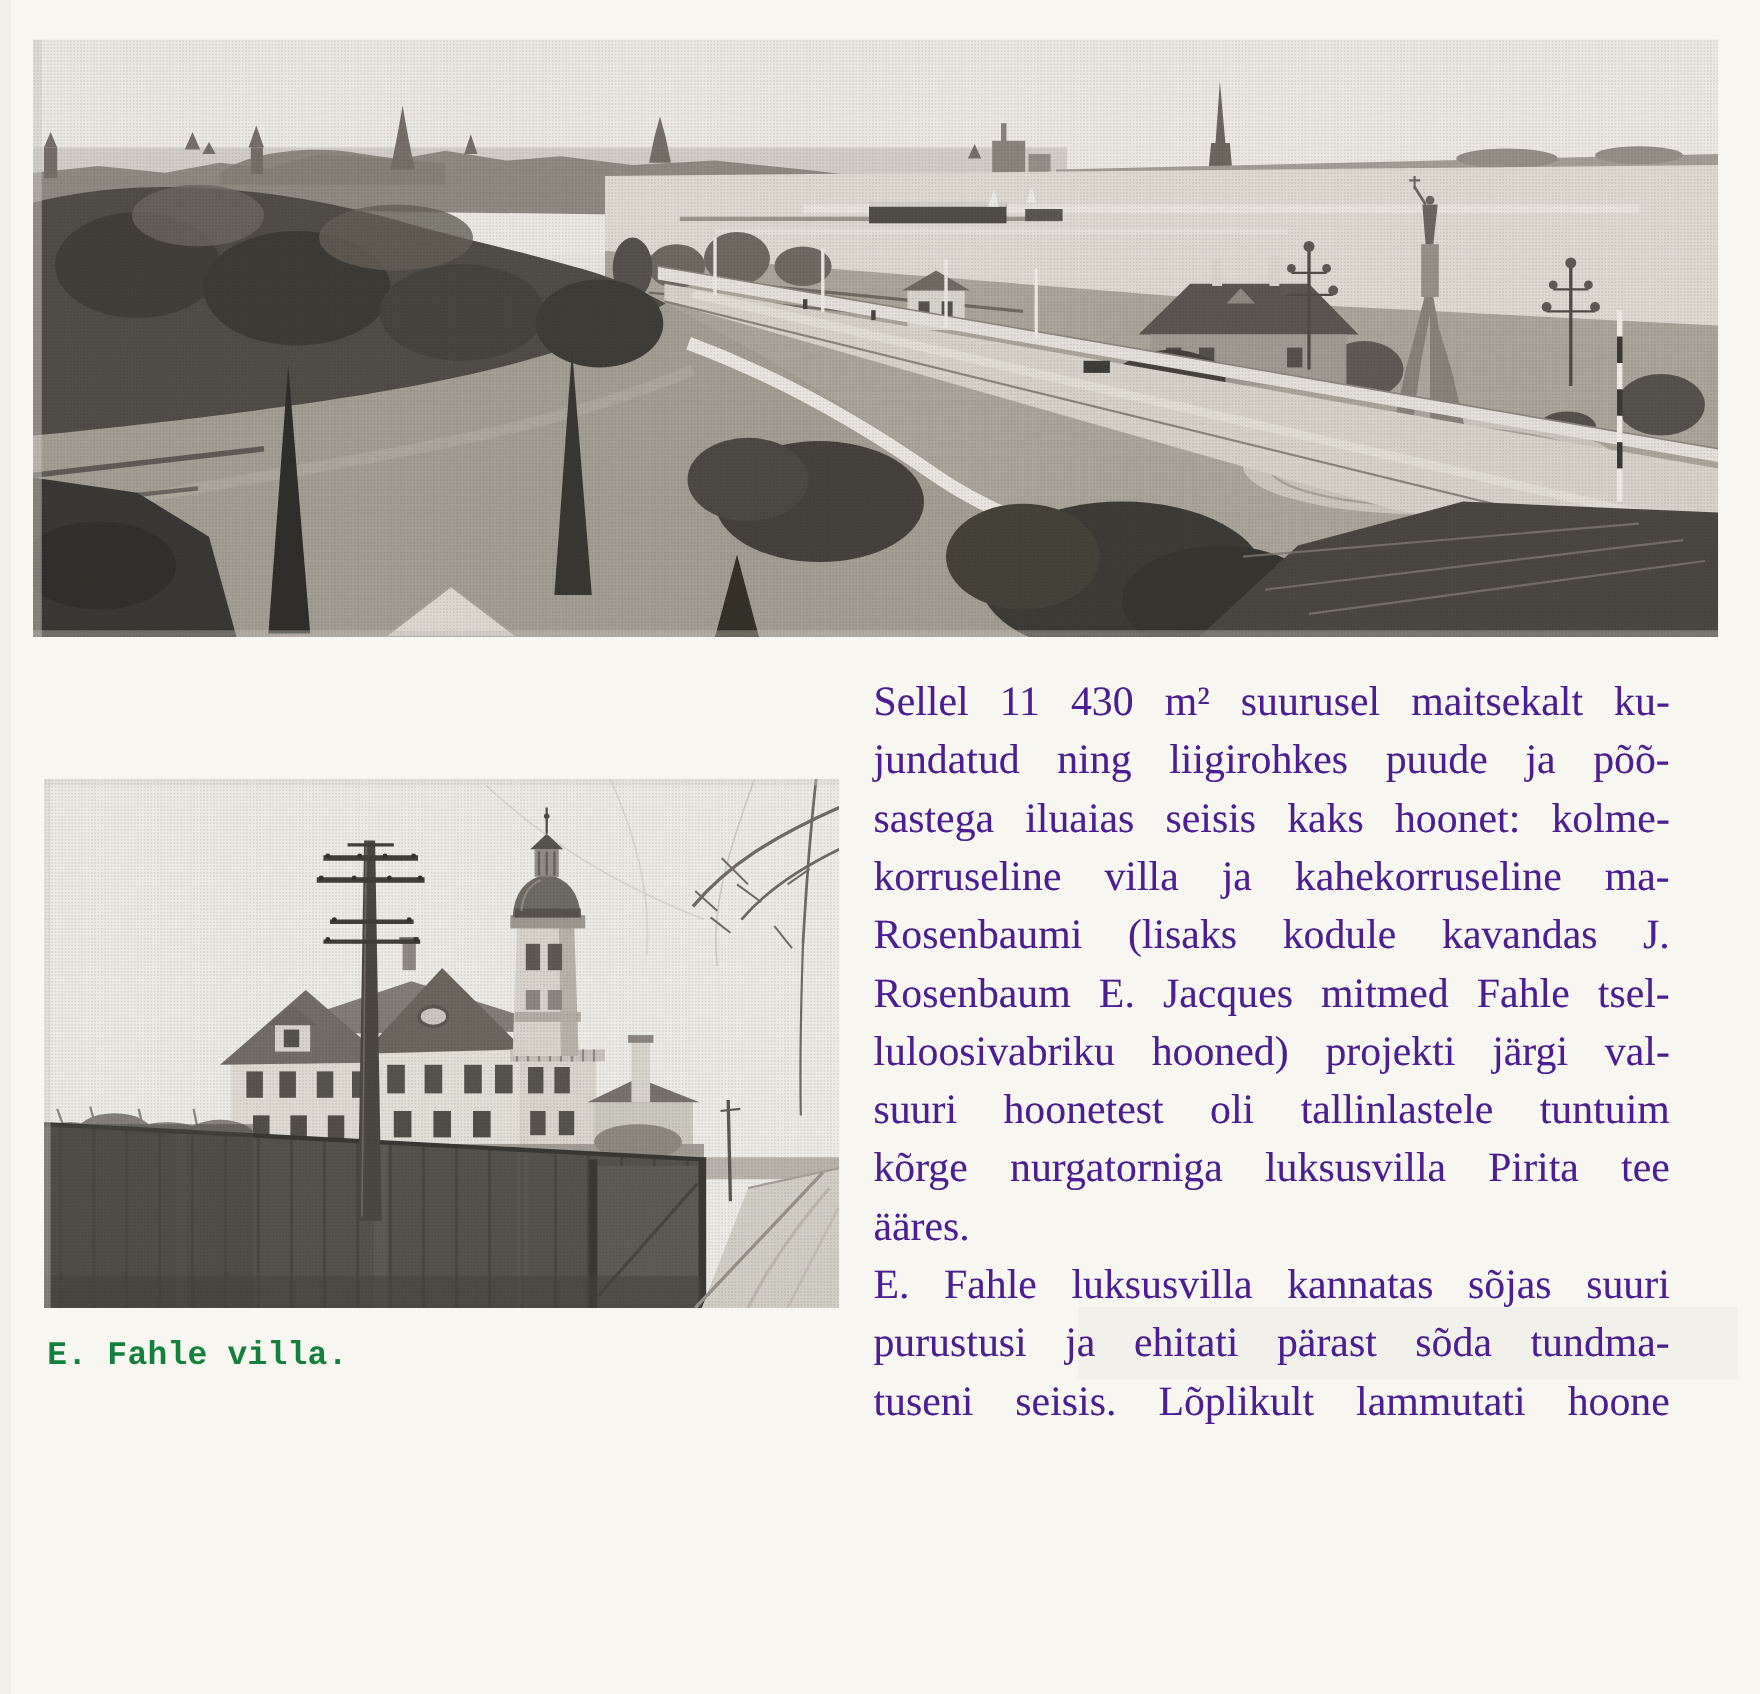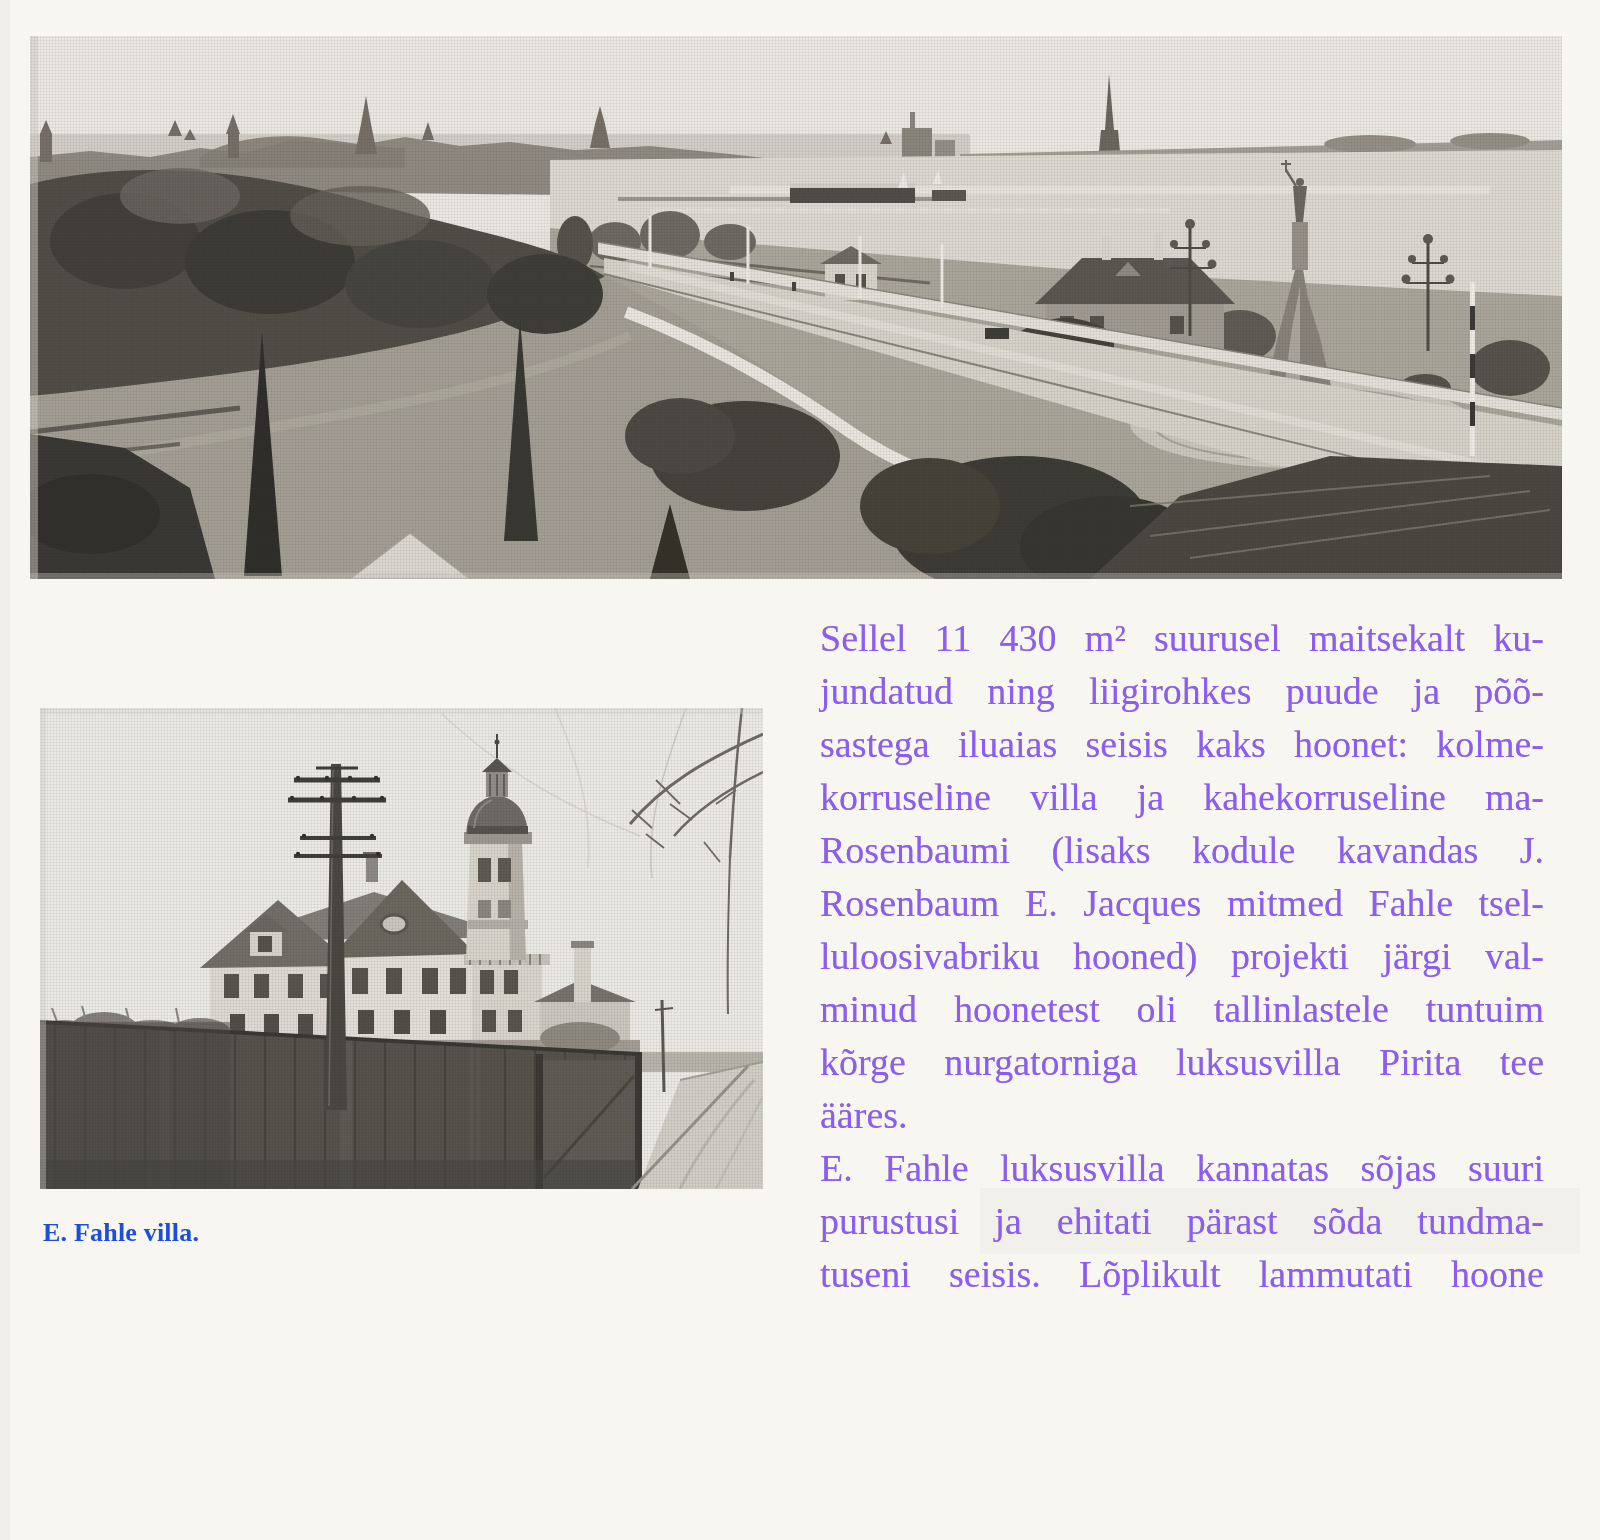--- a/index.html
+++ b/index.html
@@ -12,32 +12,32 @@
   .photo svg { display:block; width:100%; height:100%; }
   .halftone {
     position:absolute; inset:0; pointer-events:none;
     background-image: radial-gradient(rgba(35,32,28,0.10) 0.9px, rgba(0,0,0,0) 1.15px);
     background-size:3px 3px;
   }
   #photo-top   { left:30px;  top:36px;  width:1532px; height:543px; }
   #photo-villa { left:40px;  top:708px; width:723px;  height:481px; }
 
   .article {
-    position:absolute; left:820px; top:612px; width:724px;
-    color:#8b5cf6; font-size:38px; line-height:53px;
+    position:absolute; left:794px; top:612px; width:724px;
+    color:#4c1d95; font-size:38px; line-height:53px;
     text-shadow:0 0 0.6px rgba(41,38,34,0.35);
   }
   .jl { text-align:justify; text-align-last:justify; }
   .jl.last { text-align-last:left; }
   .jl.indent { padding-left:150px; }
 
   .caption {
     position:absolute; left:43px; top:1214px;
-    font-family:Liberation Serif, serif;
-    font-weight:700; font-size:26px; line-height:38px; color:#1d4ed8;
+    font-family:Liberation Mono, monospace;
+    font-weight:700; font-size:30px; line-height:38px; color:#15803d;
     letter-spacing:0.2px;
   }
   .scan-artifact { position:absolute; pointer-events:none; }
   #artifact-1 { left:980px; top:1188px; width:600px; height:66px; background:#edebe5; opacity:.55; }
   #artifact-2 { left:0; top:0; width:10px; height:1540px; background:#efede8; opacity:.8; }
 </style>
 </head>
 <body>
 
 <div class="page">
@@ -440,21 +440,21 @@
 
   <div class="article">
     <div>
       <div class="jl">Sellel 11 430 m² suurusel maitsekalt ku-</div>
       <div class="jl">jundatud ning liigirohkes puude ja põõ-</div>
       <div class="jl">sastega iluaias seisis kaks hoonet: kolme-</div>
       <div class="jl">korruseline villa ja kahekorruseline ma-</div>
       <div class="jl">Rosenbaumi (lisaks kodule kavandas J.</div>
       <div class="jl">Rosenbaum E. Jacques mitmed Fahle tsel-</div>
       <div class="jl">luloosivabriku hooned) projekti järgi val-</div>
-      <div class="jl">minud hoonetest oli tallinlastele tuntuim</div>
+      <div class="jl">suuri hoonetest oli tallinlastele tuntuim</div>
       <div class="jl">kõrge nurgatorniga luksusvilla Pirita tee</div>
       <div class="jl last">ääres.</div>
     </div>
     <div>
       <div class="jl">E. Fahle luksusvilla kannatas sõjas suuri</div>
       <div class="jl">purustusi ja ehitati pärast sõda tundma-</div>
       <div class="jl">tuseni seisis. Lõplikult lammutati hoone</div>
     </div>
   </div>
 

